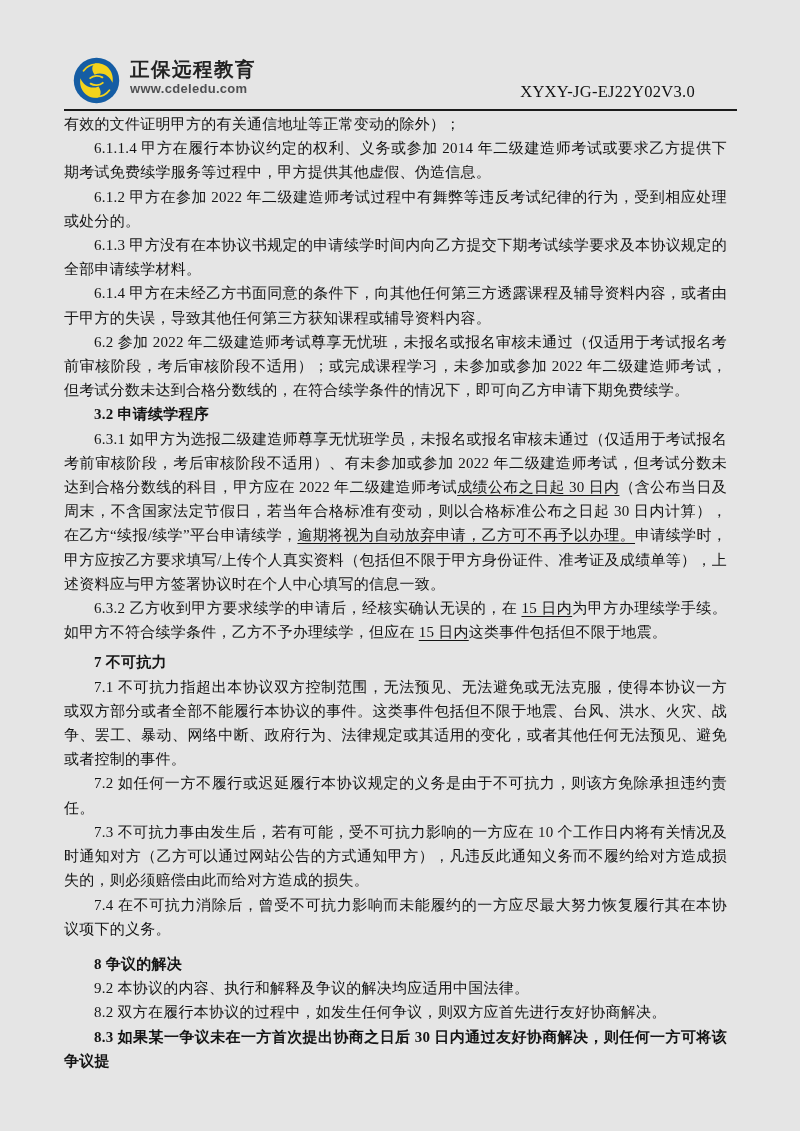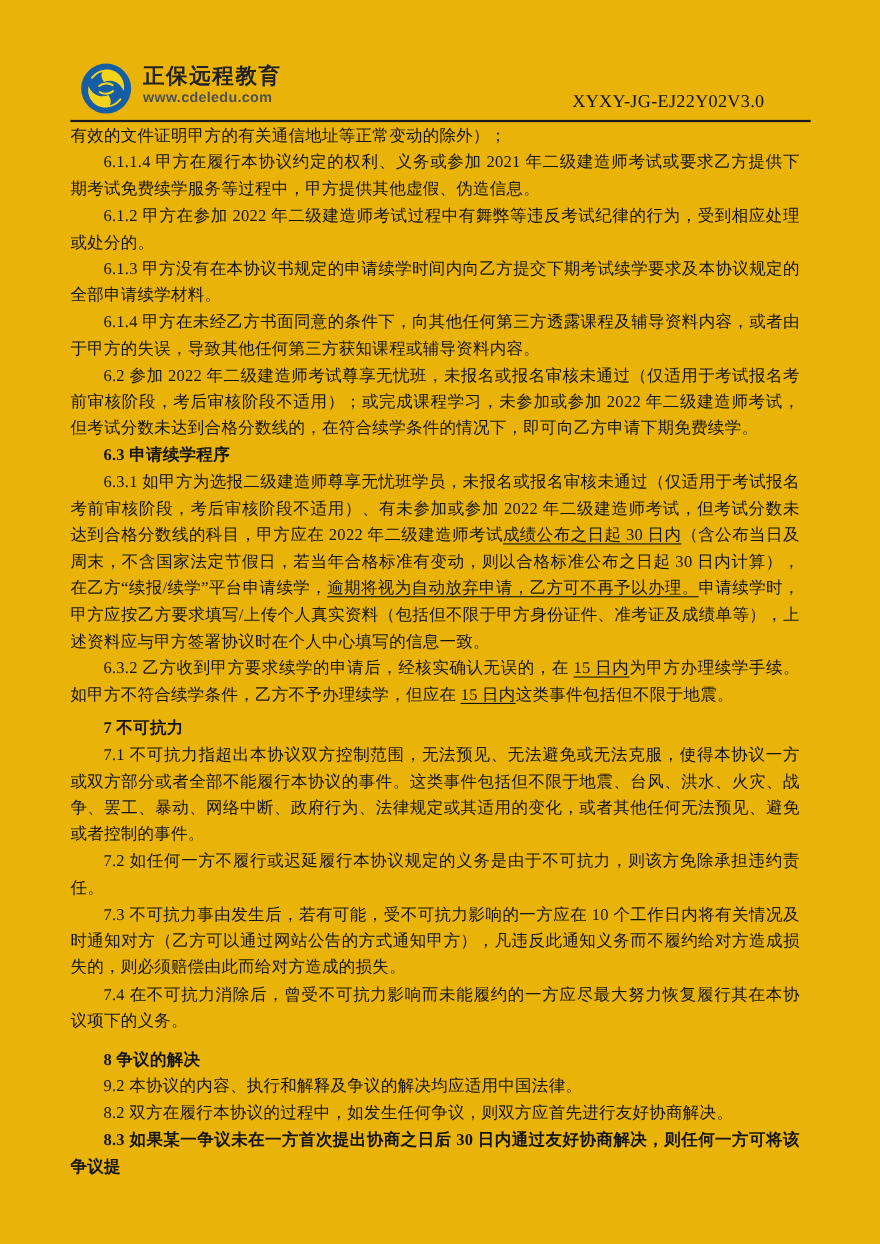--- a/index.html
+++ b/index.html
@@ -1,21 +1,21 @@
 <!DOCTYPE html>
 <html style="--logo-circle: #155da4; --logo-swirl: #f4d31b;"><head>
 <meta charset="utf-8">
 <style>
   html, body { margin: 0; padding: 0; background: #ffffff; }
   .page {
     position: relative;
     width: 800px;
     height: 1131px;
     margin: 0 auto;
-    background: #eab308;
+    background: #e5e5e5;
     overflow: hidden;
     font-family: "Liberation Serif", "DejaVu Serif", serif;
     color: #141414;
   }
 
   
   .header { position: absolute; top: 0; left: 0; right: 0; height: 111px; }
   .logo { position: absolute; left: 73px; top: 57px; display: flex; align-items: flex-start; }
   .logo-icon { width: 47px; height: 47px; flex: 0 0 auto; }
   .logo-text { margin-left: 10px; padding-top: 1px; }
@@ -112,26 +112,26 @@
         <div class="brand">正保远程教育</div>
         <div class="site">www.cdeledu.com</div>
       </div>
     </div>
     <div class="doccode">XYXY-JG-EJ22Y02V3.0</div>
     <div class="rule"></div>
   </div>
 
   <div class="content">
       <p class="para"><span>有效的文件证明甲方的有关通信地址等正常变动的除外）；</span></p>
-      <p class="para indent"><span>6.1.1.4 甲方在履行本协议约定的权利、义务或参加 2021 年二级建造师考试或要求乙方提供下期考试免费续学服务等过程中，甲方提供其他虚假、伪造信息。</span></p>
+      <p class="para indent"><span>6.1.1.4 甲方在履行本协议约定的权利、义务或参加 2014 年二级建造师考试或要求乙方提供下期考试免费续学服务等过程中，甲方提供其他虚假、伪造信息。</span></p>
       <p class="para indent"><span>6.1.2 甲方在参加 2022 年二级建造师考试过程中有舞弊等违反考试纪律的行为，受到相应处理或处分的。</span></p>
       <p class="para indent"><span>6.1.3 甲方没有在本协议书规定的申请续学时间内向乙方提交下期考试续学要求及本协议规定的全部申请续学材料。</span></p>
       <p class="para indent"><span>6.1.4 甲方在未经乙方书面同意的条件下，向其他任何第三方透露课程及辅导资料内容，或者由于甲方的失误，导致其他任何第三方获知课程或辅导资料内容。</span></p>
       <p class="para indent"><span>6.2 参加 2022 年二级建造师考试尊享无忧班，未报名或报名审核未通过（仅适用于考试报名考前审核阶段，考后审核阶段不适用）；或完成课程学习，未参加或参加 2022 年二级建造师考试，但考试分数未达到合格分数线的，在符合续学条件的情况下，即可向乙方申请下期免费续学。</span></p>
-      <p class="para indent heading"><span>6.3 申请续学程序</span></p>
+      <p class="para indent heading"><span>3.2 申请续学程序</span></p>
       <p class="para indent"><span>6.3.1 如甲方为选报二级建造师尊享无忧班学员，未报名或报名审核未通过（仅适用于考试报名考前审核阶段，考后审核阶段不适用）、有未参加或参加 2022 年二级建造师考试，但考试分数未达到合格分数线的科目，甲方应在 2022 年二级建造师考试</span><span class="underline">成绩公布之日起 30 日内</span><span>（含公布当日及周末，不含国家法定节假日，若当年合格标准有变动，则以合格标准公布之日起 30 日内计算），在乙方“续报/续学”平台申请续学，</span><span class="underline">逾期将视为自动放弃申请，乙方可不再予以办理。</span><span>申请续学时，甲方应按乙方要求填写/上传个人真实资料（包括但不限于甲方身份证件、准考证及成绩单等），上述资料应与甲方签署协议时在个人中心填写的信息一致。</span></p>
       <p class="para indent"><span>6.3.2 乙方收到甲方要求续学的申请后，经核实确认无误的，在 </span><span class="underline">15 日内</span><span>为甲方办理续学手续。如甲方不符合续学条件，乙方不予办理续学，但应在 </span><span class="underline">15 日内</span><span>这类事件包括但不限于地震。</span></p>
       <p class="para indent heading spaced7"><span>7 不可抗力</span></p>
       <p class="para indent"><span>7.1 不可抗力指超出本协议双方控制范围，无法预见、无法避免或无法克服，使得本协议一方或双方部分或者全部不能履行本协议的事件。这类事件包括但不限于地震、台风、洪水、火灾、战争、罢工、暴动、网络中断、政府行为、法律规定或其适用的变化，或者其他任何无法预见、避免或者控制的事件。</span></p>
       <p class="para indent"><span>7.2 如任何一方不履行或迟延履行本协议规定的义务是由于不可抗力，则该方免除承担违约责任。</span></p>
       <p class="para indent"><span>7.3 不可抗力事由发生后，若有可能，受不可抗力影响的一方应在 10 个工作日内将有关情况及时通知对方（乙方可以通过网站公告的方式通知甲方），凡违反此通知义务而不履约给对方造成损失的，则必须赔偿由此而给对方造成的损失。</span></p>
       <p class="para indent"><span>7.4 在不可抗力消除后，曾受不可抗力影响而未能履约的一方应尽最大努力恢复履行其在本协议项下的义务。</span></p>
       <p class="para indent heading spaced8"><span>8 争议的解决</span></p>
       <p class="para indent"><span>9.2 本协议的内容、执行和解释及争议的解决均应适用中国法律。</span></p>
       <p class="para indent"><span>8.2 双方在履行本协议的过程中，如发生任何争议，则双方应首先进行友好协商解决。</span></p>

